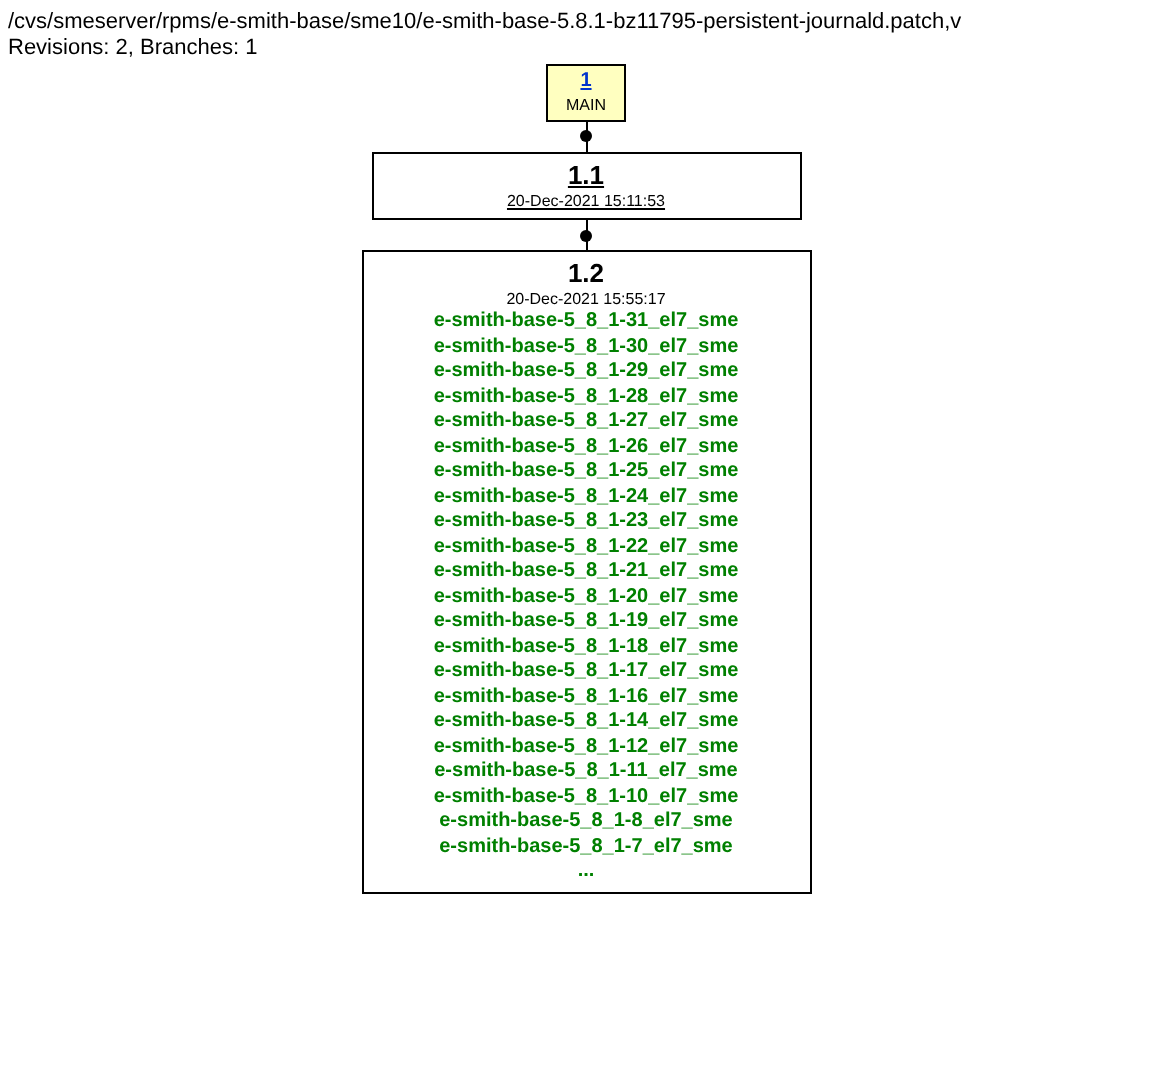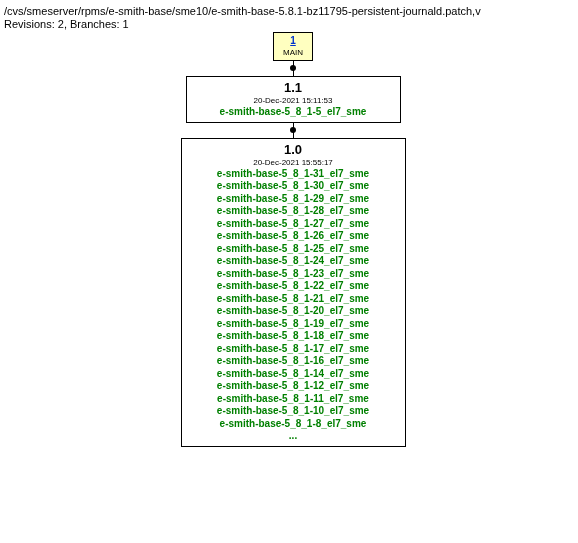--- a/index.html
+++ b/index.html
@@ -79,20 +79,21 @@
     font-size: 8px;
   }
   .rev-box .tag {
     color: #008000;
     font-weight: bold;
     font-size: 10px;
     white-space: nowrap;
   }
   .rev11 {
     width: 215px;
+    text-decoration: underline;
   }
   .rev12 {
     width: 225px;
   }
   .ellipsis {
     color: #008000;
     font-weight: bold;
     font-size: 10px;
   }
 </style>
@@ -109,31 +110,28 @@
     <div class="lbl">MAIN</div>
   </div>
 
   <div class="conn-line">
     <div class="conn-dot"></div>
   </div>
 
   <div class="box rev-box rev11">
     <div class="rev">1.1</div>
     <div class="date">20-Dec-2021 15:11:53</div>
-    <div id="rev11-tags">
-        <div class="tag">e-smith-base-5_8_1-5_el7_sme</div>
-      </div>
   </div>
 
   <div class="conn-line">
     <div class="conn-dot"></div>
   </div>
 
   <div class="box rev-box rev12">
-    <div class="rev">1.0</div>
+    <div class="rev">1.2</div>
     <div class="date">20-Dec-2021 15:55:17</div>
     <div id="rev12-tags">
         <div class="tag">e-smith-base-5_8_1-31_el7_sme</div>
         <div class="tag">e-smith-base-5_8_1-30_el7_sme</div>
         <div class="tag">e-smith-base-5_8_1-29_el7_sme</div>
         <div class="tag">e-smith-base-5_8_1-28_el7_sme</div>
         <div class="tag">e-smith-base-5_8_1-27_el7_sme</div>
         <div class="tag">e-smith-base-5_8_1-26_el7_sme</div>
         <div class="tag">e-smith-base-5_8_1-25_el7_sme</div>
         <div class="tag">e-smith-base-5_8_1-24_el7_sme</div>
@@ -143,17 +141,18 @@
         <div class="tag">e-smith-base-5_8_1-20_el7_sme</div>
         <div class="tag">e-smith-base-5_8_1-19_el7_sme</div>
         <div class="tag">e-smith-base-5_8_1-18_el7_sme</div>
         <div class="tag">e-smith-base-5_8_1-17_el7_sme</div>
         <div class="tag">e-smith-base-5_8_1-16_el7_sme</div>
         <div class="tag">e-smith-base-5_8_1-14_el7_sme</div>
         <div class="tag">e-smith-base-5_8_1-12_el7_sme</div>
         <div class="tag">e-smith-base-5_8_1-11_el7_sme</div>
         <div class="tag">e-smith-base-5_8_1-10_el7_sme</div>
         <div class="tag">e-smith-base-5_8_1-8_el7_sme</div>
+        <div class="tag">e-smith-base-5_8_1-7_el7_sme</div>
       </div>
     <div class="ellipsis">...</div>
   </div>
 
 </div>
 
 </body></html>

